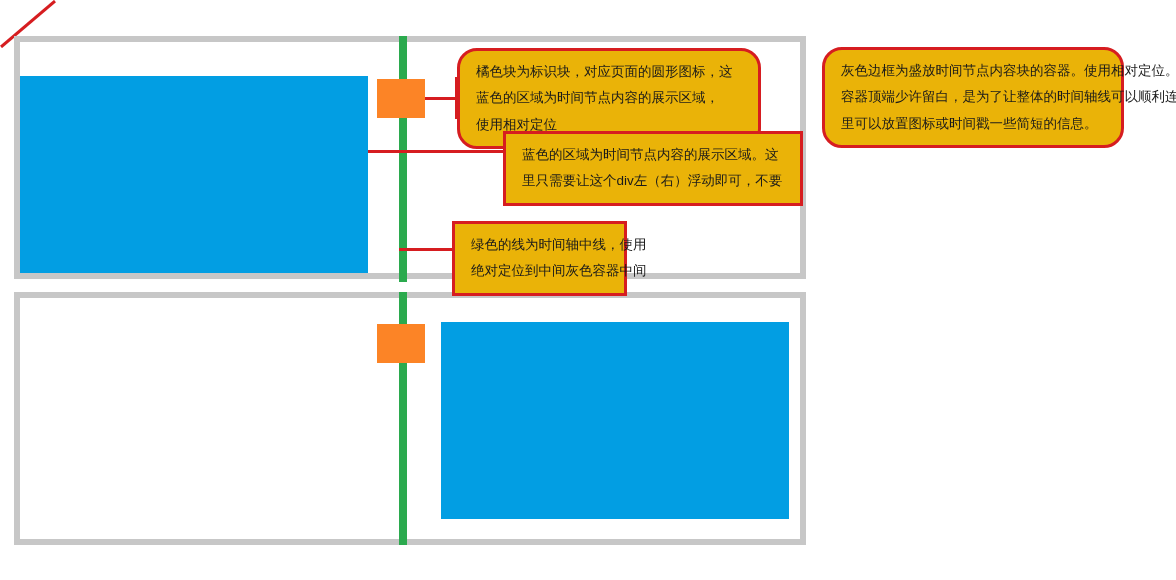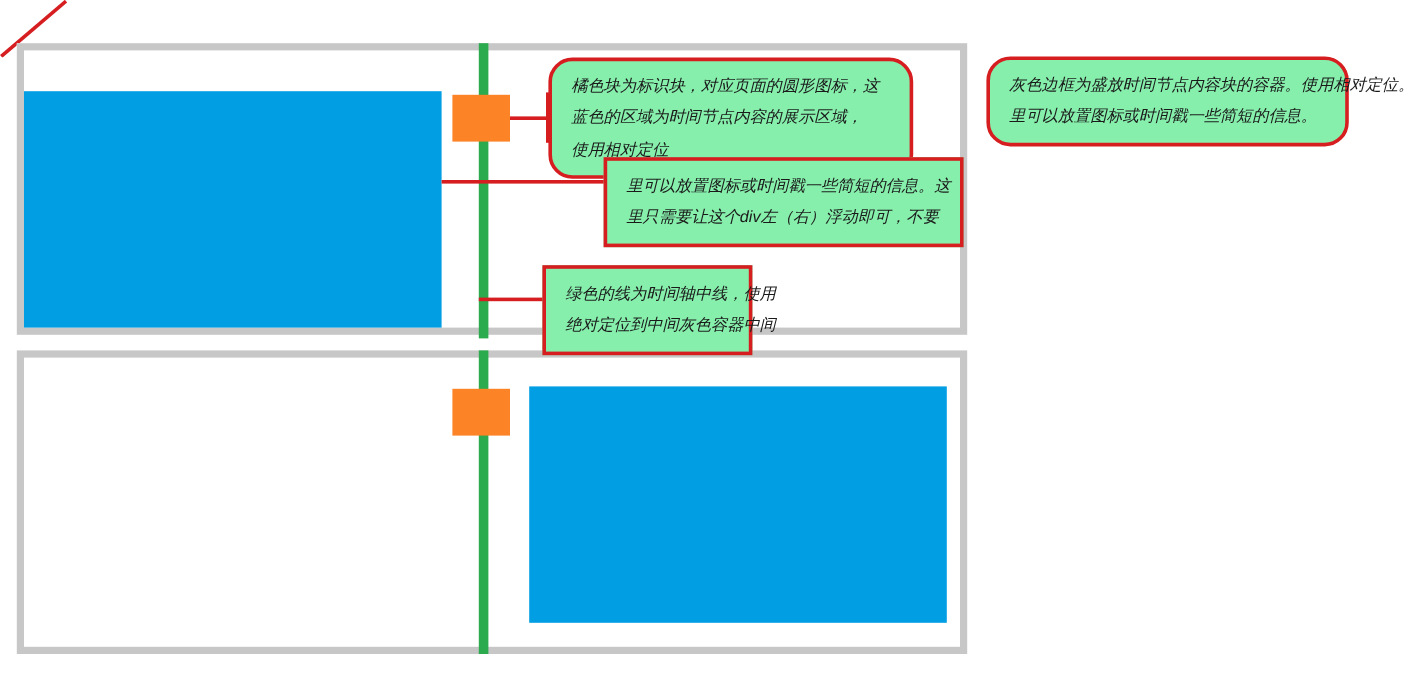--- a/index.html
+++ b/index.html
@@ -90,29 +90,28 @@
     left: 377px;
     top: 324px;
     width: 48px;
     height: 39px;
   }
 
   
   .callout {
     position: absolute;
     box-sizing: border-box;
-    background: #86efac;
+    background: #eab308;
     border: 3px solid #d61d20;
     padding: 8px 14px 8px 16px;
     color: #1a1a1a;
     font-size: 13.5px;
     line-height: 1.95;
     white-space: nowrap;
     z-index: 10;
-    font-style: italic;
   }
   .callout.rounded {
     border-radius: 20px;
   }
   .callout p {
     margin: 0;
   }
 
   #callout-marker {
     left: 457px;
@@ -196,27 +195,28 @@
     </svg>
   </div>
 
   <div class="callout rounded" id="callout-marker" style="border-color: rgb(214, 29, 32);">
     <p>橘色块为标识块，对应页面的圆形图标，这</p>
     <p>蓝色的区域为时间节点内容的展示区域，</p>
     <p>使用相对定位</p>
   </div>
 
   <div class="callout" id="callout-content" style="border-color: rgb(214, 29, 32);">
-    <p>里可以放置图标或时间戳一些简短的信息。这</p>
+    <p>蓝色的区域为时间节点内容的展示区域。这</p>
     <p>里只需要让这个div左（右）浮动即可，不要</p>
   </div>
 
   <div class="callout" id="callout-axis" style="border-color: rgb(214, 29, 32);">
     <p>绿色的线为时间轴中线，使用</p>
     <p>绝对定位到中间灰色容器中间</p>
   </div>
 
   <div class="callout rounded" id="callout-container" style="border-color: rgb(214, 29, 32);">
     <p>灰色边框为盛放时间节点内容块的容器。使用相对定位。</p>
+    <p>容器顶端少许留白，是为了让整体的时间轴线可以顺利连</p>
     <p>里可以放置图标或时间戳一些简短的信息。</p>
   </div>
 
 </div>
 
 </body></html>

